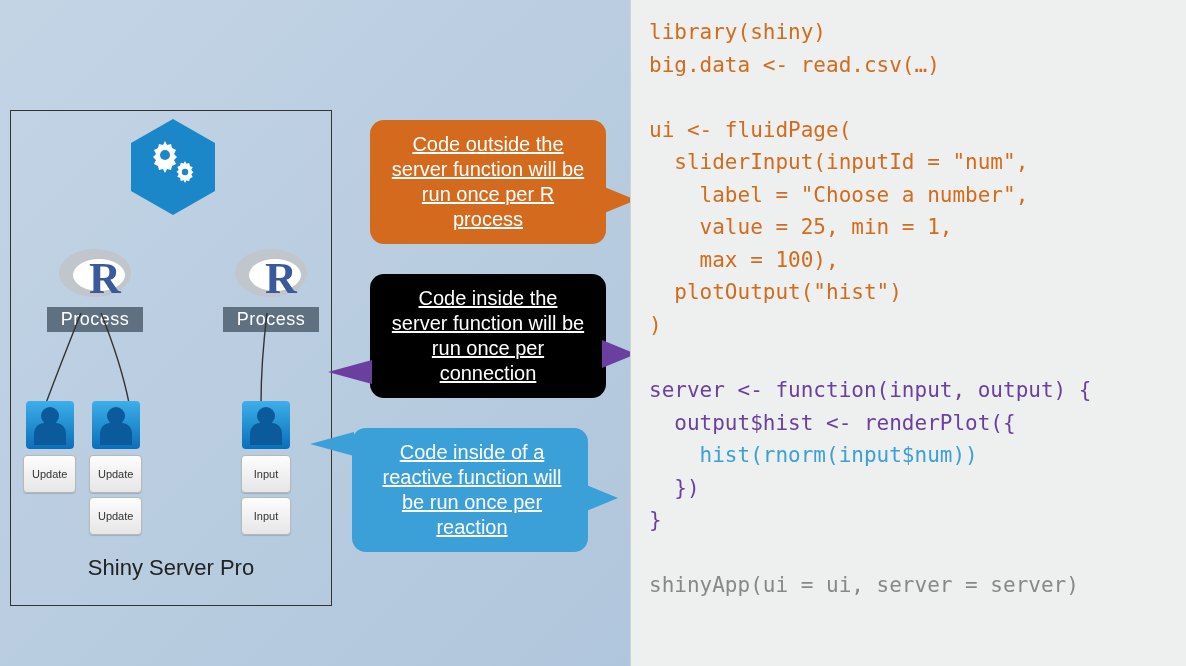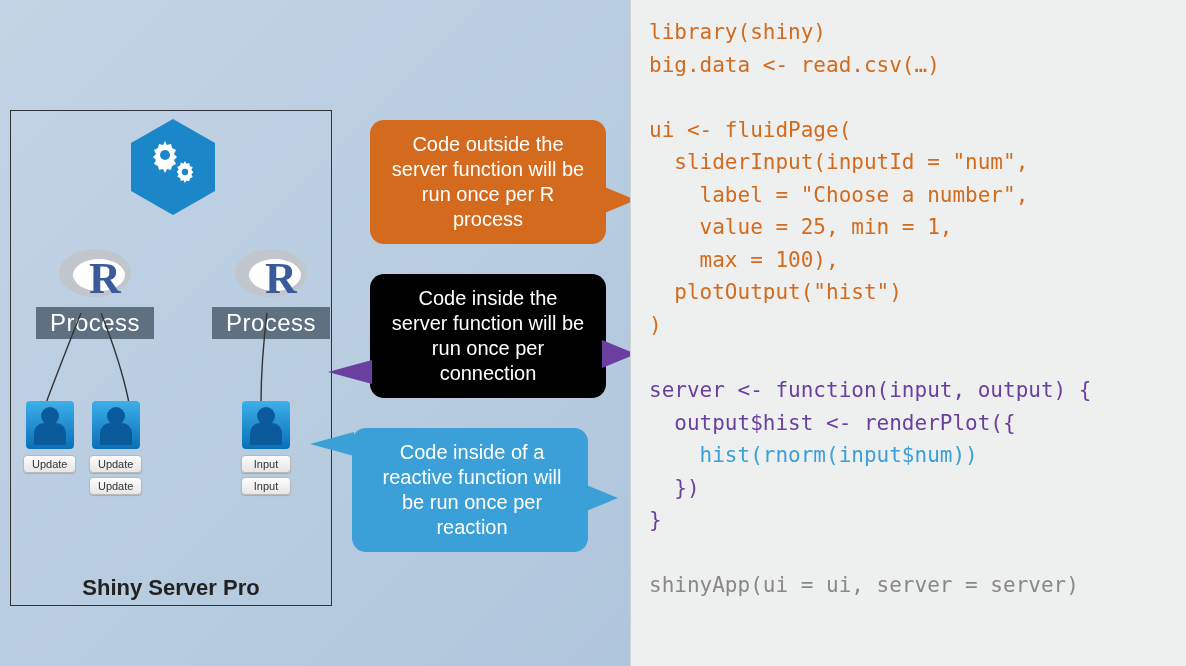--- a/index.html
+++ b/index.html
@@ -17,25 +17,25 @@
     position: absolute;
     left: 10px;
     top: 110px;
     width: 322px;
     height: 496px;
     border: 1.5px solid #333;
     background: transparent;
   }
   .server-title {
     position: absolute;
-    bottom: 4px;
+    bottom: 24px;
     width: 100%;
     text-align: center;
     font-size: 22px;
-    font-weight: 700;
+    font-weight: 400;
     color: #222;
   }
 
   
   .gears-hex {
     position: absolute;
     left: 120px;
     top: 8px;
     width: 84px;
     height: 96px;
@@ -57,21 +57,21 @@
     text-align: center;
   }
   .rproc.left { left: 24px; }
   .rproc.right { left: 200px; }
   .rlogo { width: 80px; height: 60px; margin: 0 auto; }
   .proc-label {
     margin: 2px auto 0;
     display: inline-block;
     background: #5f7080;
     color: #fff;
-    font-size: 24px;
+    font-size: 18px;
     padding: 2px 14px;
     letter-spacing: 0.5px;
   }
 
   
   .users-row {
     position: absolute;
     top: 290px;
   }
   .users-left { left: 8px; width: 160px; }
@@ -102,21 +102,21 @@
     left:8px; top:22px; width:32px; height:22px;
     background:#0a5a9c; border-radius:10px 10px 0 0;
   }
   .pill-btn {
     display:block;
     margin: 4px auto 0;
     font-size: 11px;
     background: linear-gradient(#fdfdfd,#e6e6e6);
     border: 1px solid #b8b8b8;
     border-radius: 4px;
-    padding: 2px 8px;
+    padding: 12px 8px;
     color:#333;
     min-width: 50px;
     box-shadow: 0 1px 1px rgba(0,0,0,.15);
   }
 
   
   svg.connectors {
     position: absolute;
     top: 202px;
     left: 0;
@@ -128,20 +128,21 @@
   
   .callout {
     position: absolute;
     color: #fff;
     font-size: 20px;
     line-height: 1.25;
     text-align: center;
     padding: 12px 18px;
     border-radius: 14px;
     width: 236px;
+    text-decoration: underline;
   }
   .callout .tail {
     position: absolute;
     width: 0; height: 0;
     border-style: solid;
   }
   .co-orange { background: #d46a1d; left: 370px; top: 120px; }
   .co-orange .tail {
     right: -30px; top: 66px;
     border-width: 14px 0 14px 34px;

